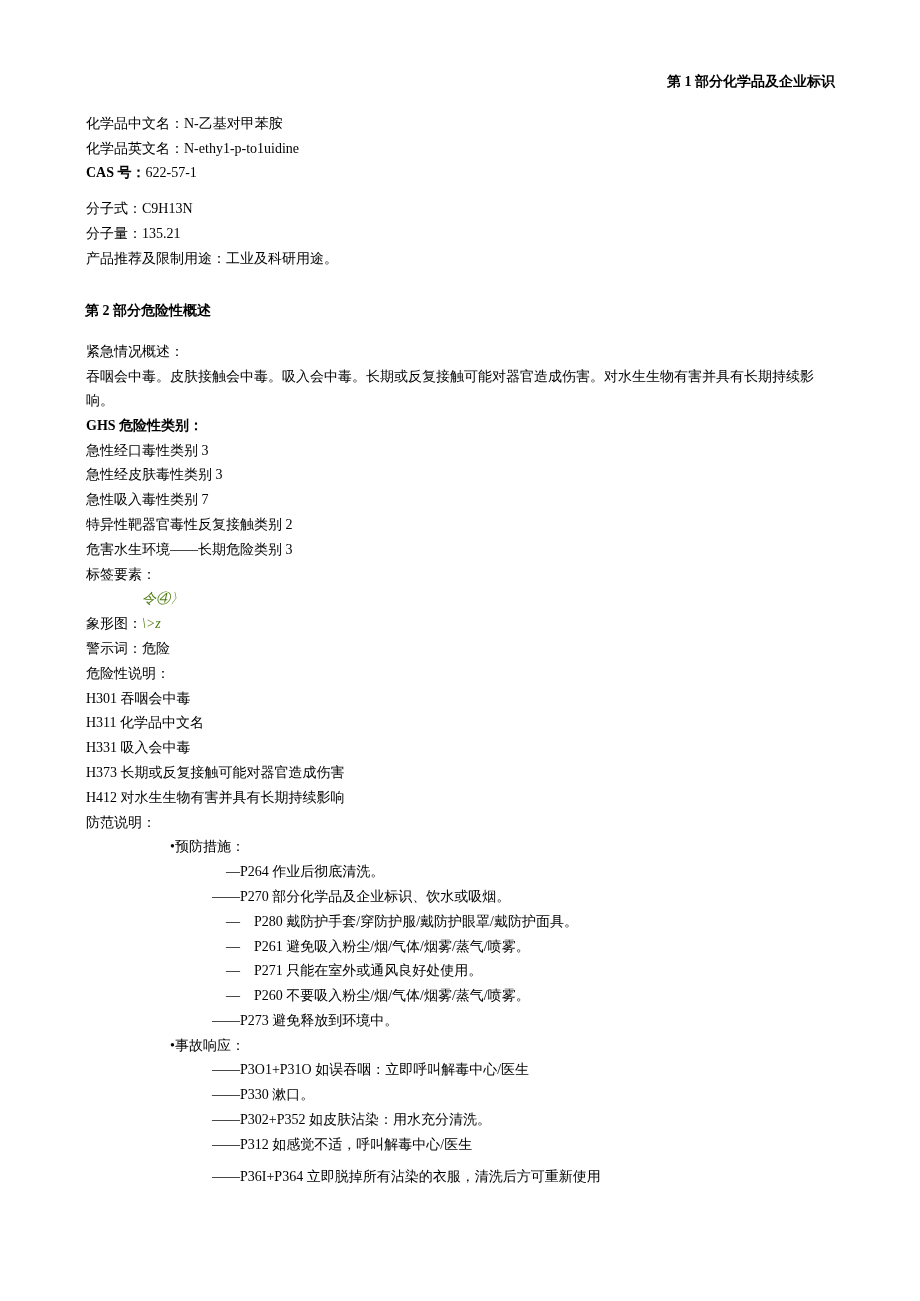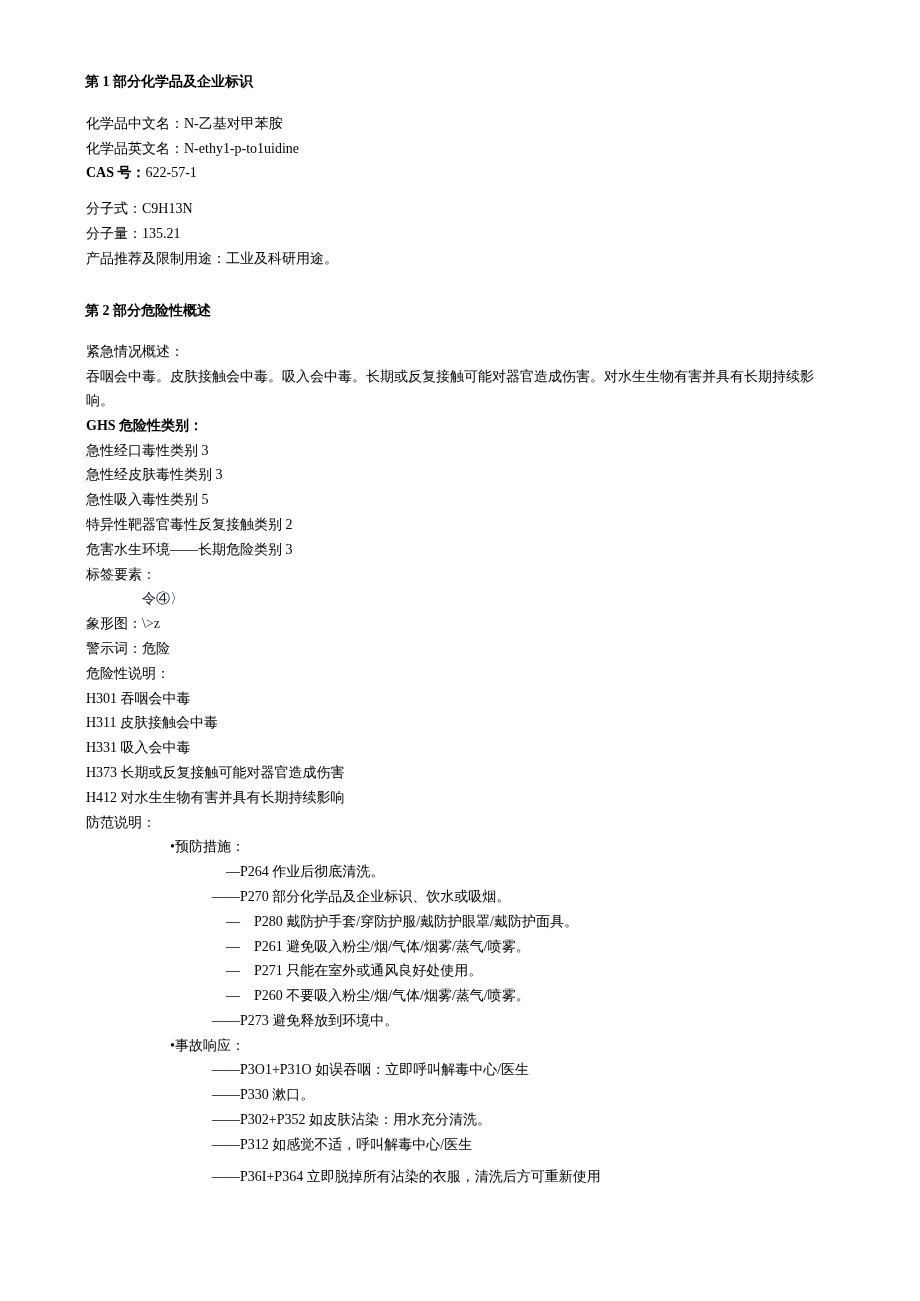--- a/index.html
+++ b/index.html
@@ -7,32 +7,32 @@
     font-size: 14px;
     line-height: 1.7;
     color: #000;
     background: #fff;
     margin: 0;
     padding: 70px 85px 50px 85px;
     width: 920px;
     box-sizing: border-box;
   }
   .section-heading {
-    text-align: left;
+    text-align: right;
     font-weight: bold;
     margin: 0 0 18px 0;
   }
   .section-heading-2 {
     text-align: left;
     font-weight: bold;
     margin: 28px 0 18px 0;
   }
   .bold-label { font-weight: bold; }
   .line { margin: 1px; }
-  .red { color: #0f172a; }
+  .red { color: #4d7c0f; font-style: italic; }
   .indent-1 { padding-left: 6em; }
   .indent-2 { padding-left: 10em; }
   .indent-2b { padding-left: 9em; }
   .spacer { height: 10px; }
 </style>
 </head>
 <body>
 
 <p class="section-heading">第 1 部分化学品及企业标识</p>
 
@@ -45,34 +45,34 @@
 <p class="line"><span>产品推荐及限制用途：</span><span>工业及科研用途。</span></p>
 
 <p class="section-heading-2">第 2 部分危险性概述</p>
 
 <p class="line">紧急情况概述：</p>
 <p class="line">吞咽会中毒。皮肤接触会中毒。吸入会中毒。长期或反复接触可能对器官造成伤害。对水生生物有害并具有长期持续影响。</p>
 
 <p class="line"><span class="bold-label">GHS 危险性类别：</span></p>
 <p class="line">急性经口毒性类别 3</p>
 <p class="line">急性经皮肤毒性类别 3</p>
-<p class="line">急性吸入毒性类别 5</p>
+<p class="line">急性吸入毒性类别 7</p>
 <p class="line">特异性靶器官毒性反复接触类别 2</p>
 <p class="line">危害水生环境——长期危险类别 3</p>
 
 <p class="line">标签要素：</p>
 
 <p class="line" style="padding-left:4em;"><span class="red">令④〉</span></p>
 <p class="line"><span>象形图：</span><span class="red">\&gt;z</span></p>
 
 <p class="line"><span>警示词：</span><span>危险</span></p>
 
 <p class="line">危险性说明：</p>
 <p class="line">H301 吞咽会中毒</p>
-<p class="line">H311 皮肤接触会中毒</p>
+<p class="line">H311 化学品中文名</p>
 <p class="line">H331 吸入会中毒</p>
 <p class="line">H373 长期或反复接触可能对器官造成伤害</p>
 <p class="line">H412 对水生生物有害并具有长期持续影响</p>
 
 <p class="line">防范说明：</p>
 
 <p class="line indent-1">•预防措施：</p>
 <p class="line indent-2">—P264 作业后彻底清洗。</p>
 <p class="line indent-2b">——P270 部分化学品及企业标识、饮水或吸烟。</p>
 <p class="line indent-2">—　P280 戴防护手套/穿防护服/戴防护眼罩/戴防护面具。</p>

